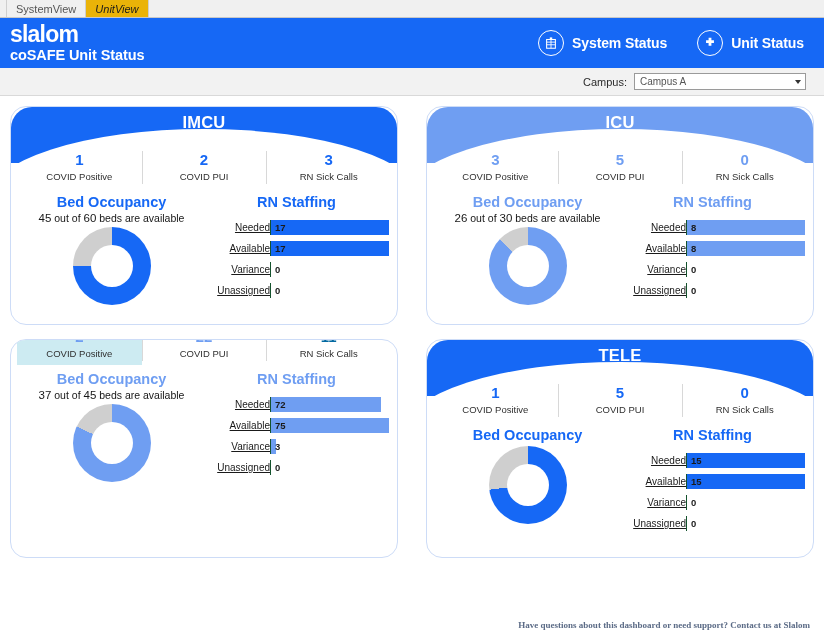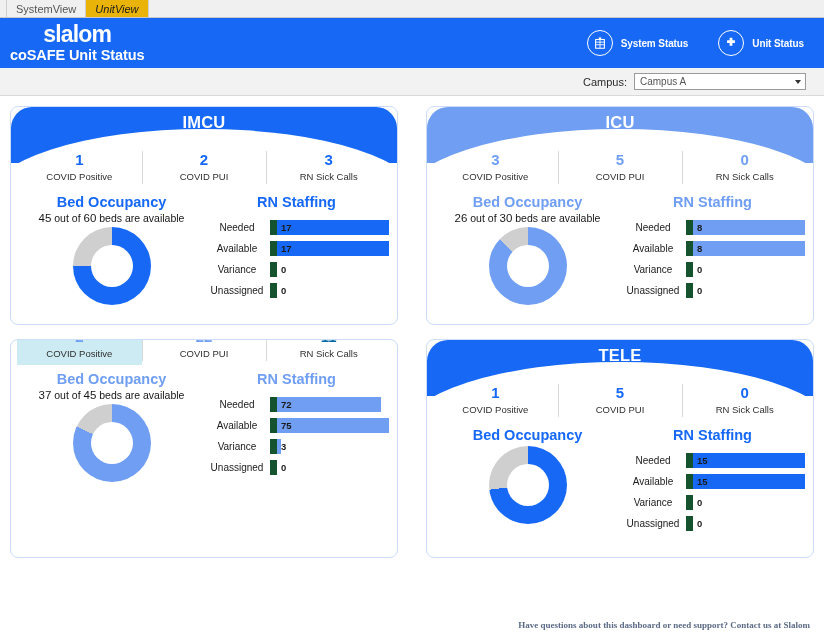--- a/index.html
+++ b/index.html
@@ -46,21 +46,21 @@
   
   .header {
     height: 50px;
     background: #1668f5;
     display: flex;
     align-items: center;
     justify-content: space-between;
     padding: 0 16px 0 10px;
     position: relative;
   }
-  .brand { color: #ffffff; line-height: 1.04; text-align: center; }
+  .brand { color: #ffffff; line-height: 1.04; }
   .brand-logo {
     font-size: 23px;
     font-weight: bold;
     letter-spacing: -0.8px;
   }
   .brand-sub {
     font-size: 14.5px;
     font-weight: bold;
     letter-spacing: -0.1px;
     margin-top: 1px;
@@ -68,21 +68,21 @@
   .header-nav { display: flex; align-items: center; gap: 30px; padding-right: 4px; }
   .navitem { display: flex; align-items: center; gap: 8px; cursor: pointer; }
   .navicon {
     width: 26px; height: 26px;
     border-radius: 50%;
     border: 1.6px solid #ffffff;
     display: flex; align-items: center; justify-content: center;
   }
   .navlabel {
     color: #ffffff;
-    font-size: 10px;
+    font-size: 14px;
     font-weight: bold;
     letter-spacing: -0.1px;
   }
 
   
   .subbar {
     height: 28px;
     background: #f2f2f2;
     border-bottom: 1px solid #d9d9d9;
     display: flex;
@@ -116,21 +116,21 @@
     padding: 10px 10px 0 10px;
     display: grid;
     grid-template-columns: 1fr 1fr;
     gap: 14px 28px;
   }
   .card {
     position: relative;
     height: 219px;
     background: #ffffff;
     border: 1px solid #cddcf7;
-    border-radius: 8px;
+    border-radius: 16px;
     overflow: hidden;
   }
   .card-head {
     height: 56px;
     position: relative;
     border-radius: 21px 21px 0 0;
     overflow: hidden;
   }
   .card-head .band {
     position: absolute;
@@ -218,30 +218,31 @@
   
   .bars { padding-top: 6px; }
   .bar-row {
     display: flex;
     align-items: center;
     height: 20px;
     margin-bottom: 1px;
   }
   .bar-lbl {
     width: 66px;
-    text-align: center;
+    text-align: right;
     font-size: 10px;
     color: #1a1a1a;
     flex: none;
+    text-decoration: underline;
   }
   .bar-track {
     flex: 1;
     height: 15px;
     position: relative;
-    border-left: 7px solid #14532d;
+    border-left: 1px solid #14532d;
   }
   .bar-fill {
     height: 100%;
     position: absolute;
     left: 0; top: 0;
   }
   .bar-num {
     position: absolute;
     left: 4px; top: 0;
     height: 100%;

